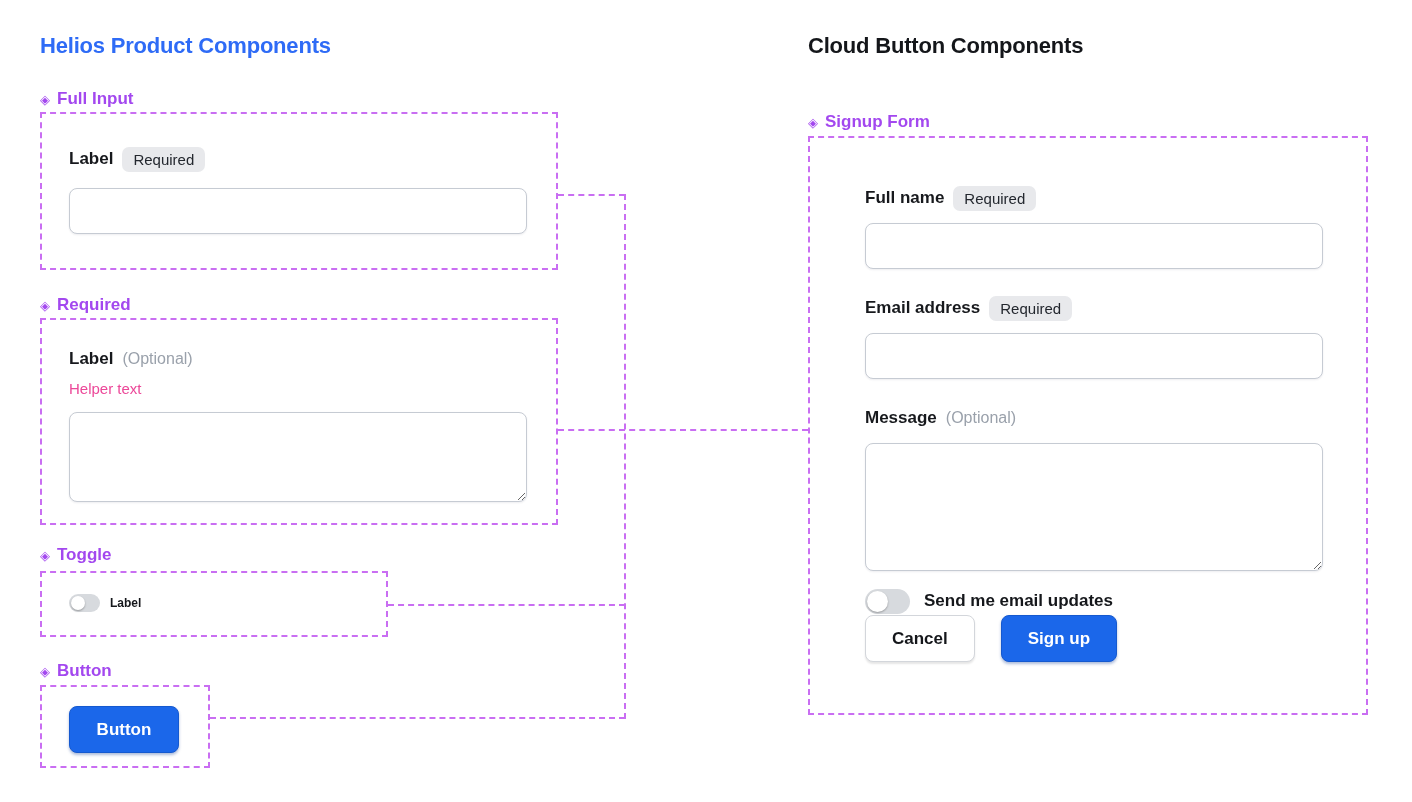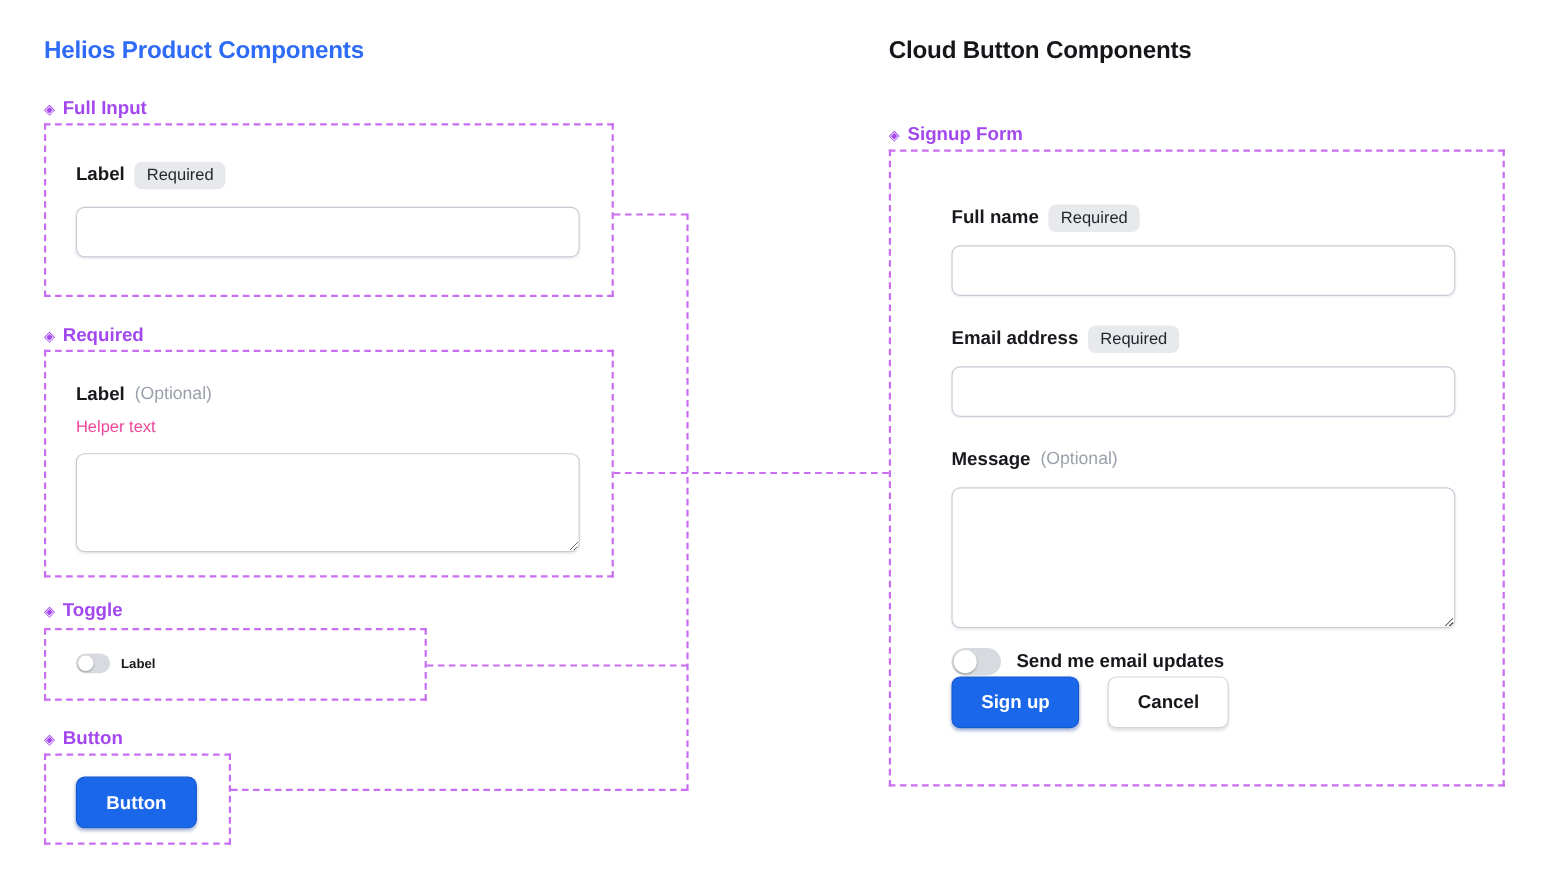--- a/index.html
+++ b/index.html
@@ -163,20 +163,20 @@
       <textarea class="ta" style=""></textarea>
 
       <div class="toggle-row">
         <span class="toggle large">
             <span class="knob"></span>
           </span>
         <span class="toggle-label-large">Send me email updates</span>
       </div>
 
       <div class="buttons-row">
+        <button class="btn btn-secondary">Cancel</button>
         <button class="btn btn-primary">Sign up</button>
-        <button class="btn btn-secondary">Cancel</button>
       </div>
 
     </div>
   </div>
 
 </div>
 
 </body></html>

